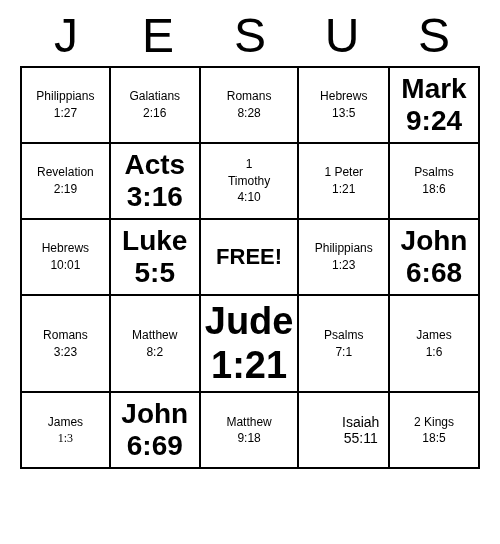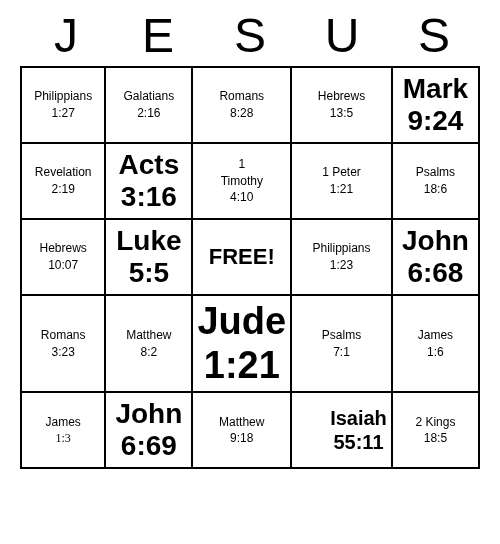--- a/index.html
+++ b/index.html
@@ -97,21 +97,21 @@
           <span style="display:block;">1:21</span>
         </td>
         <td style="font-size: 12px; line-height: 1.4;">
           <span style="display:block;">Psalms</span>
           <span style="display:block;">18:6</span>
         </td>
       </tr>
       <tr>
         <td style="font-size: 12px; line-height: 1.4;">
           <span style="display:block;">Hebrews</span>
-          <span style="display:block;">10:07</span>
+          <span style="display:block;">10:01</span>
         </td>
         <td style="font-size: 28px; font-weight: bold; line-height: 1.15;">
           <span style="display:block;">Luke</span>
           <span style="display:block;">5:5</span>
         </td>
         <td><span style="font-size:22px;font-weight:bold;">FREE!</span></td>
         <td style="font-size: 12px; line-height: 1.4;">
           <span style="display:block;">Philippians</span>
           <span style="display:block;">1:23</span>
         </td>
@@ -148,21 +148,21 @@
           <span style="display:block;font-family:Liberation Serif, serif;">1:3</span>
         </td>
         <td style="font-size: 28px; font-weight: bold; line-height: 1.15;">
           <span style="display:block;">John</span>
           <span style="display:block;">6:69</span>
         </td>
         <td style="font-size: 12px; line-height: 1.4;">
           <span style="display:block;">Matthew</span>
           <span style="display:block;">9:18</span>
         </td>
-        <td style="font-size: 20px; font-weight: bold; line-height: 1.2; padding-left: 38px;">
+        <td style="font-size: 14px; font-weight: normal; line-height: 1.2; padding-left: 38px;">
           <span style="display:block;">Isaiah</span>
           <span style="display:block;">55:11</span>
         </td>
         <td style="font-size: 12px; line-height: 1.4; margin-left: 26px;">
           <span style="display:block;">2 Kings</span>
           <span style="display:block;">18:5</span>
         </td>
       </tr>
     </tbody>
 </table>

